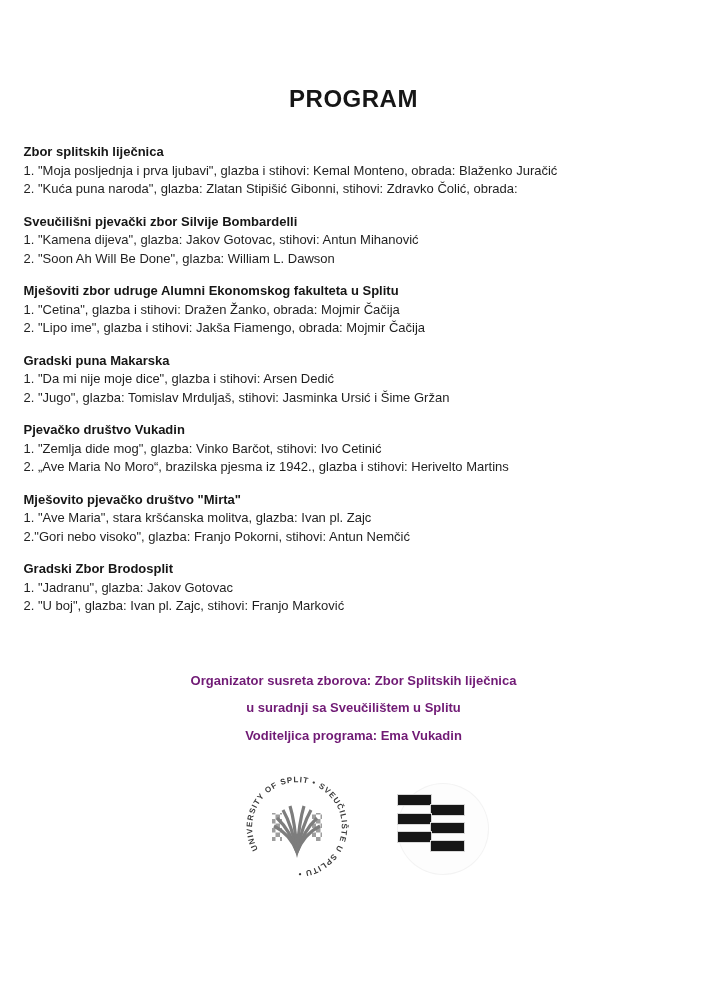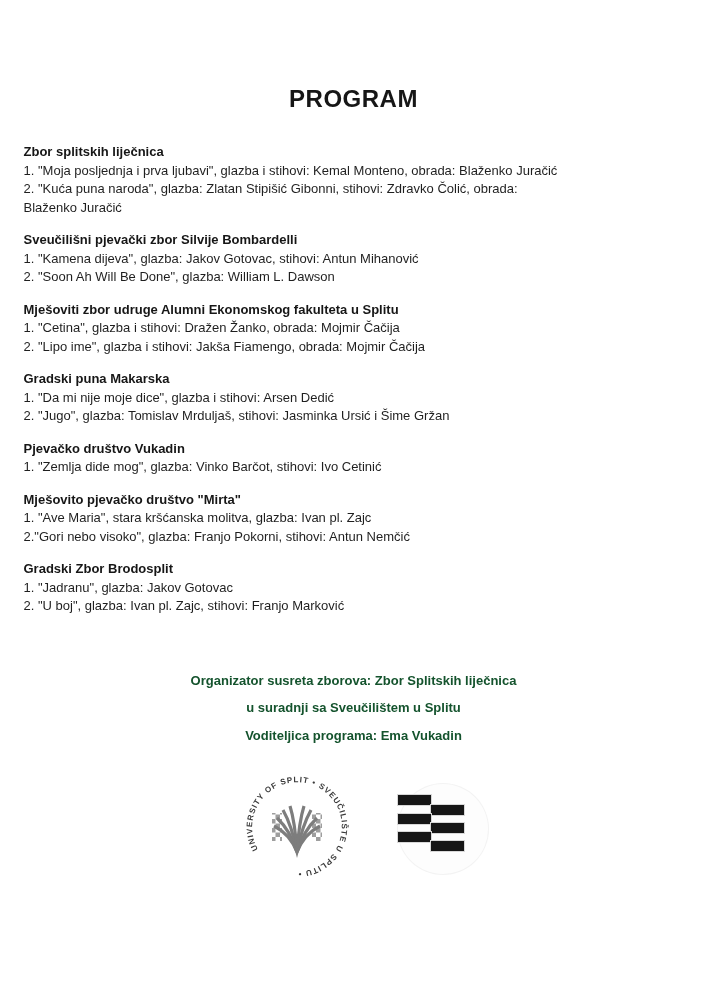--- a/index.html
+++ b/index.html
@@ -43,21 +43,21 @@
   }
   .doc-footer {
     margin-top: 56px;
     text-align: center;
   }
   .footer-line {
     margin: 0 0 9px 0;
     font-size: 13px;
     line-height: 18.5px;
     font-weight: bold;
-    color: #14532d;
+    color: #701a75;
   }
   .uni-logo { position: absolute; left: 244px; top: 774px; }
   .logo2-circle {
     position: absolute;
     left: 397px; top: 783px;
     width: 92px; height: 92px;
     border-radius: 50%;
     background: #fdfdfd;
     box-shadow: inset 0 0 0 1px #f3f3f3;
   }
@@ -80,21 +80,20 @@
 <div class="page">
 
   <h1 class="doc-title">PROGRAM</h1>
 
   <main class="program">
 
     <section class="choir-section">
       <h2 class="choir-name">Zbor splitskih liječnica</h2>
       <p class="song-line">1. "Moja posljednja i prva ljubavi", glazba i stihovi: Kemal Monteno, obrada: Blaženko Juračić</p>
       <p class="song-line">2. "Kuća puna naroda", glazba: Zlatan Stipišić Gibonni, stihovi: Zdravko Čolić, obrada:</p>
-      <p class="song-line">Blaženko Juračić</p>
     </section>
 
     <section class="choir-section">
       <h2 class="choir-name">Sveučilišni pjevački zbor Silvije Bombardelli</h2>
       <p class="song-line">1. "Kamena dijeva", glazba: Jakov Gotovac, stihovi: Antun Mihanović</p>
       <p class="song-line">2. "Soon Ah Will Be Done", glazba: William L. Dawson</p>
     </section>
 
     <section class="choir-section">
       <h2 class="choir-name">Mješoviti zbor udruge Alumni Ekonomskog fakulteta u Splitu</h2>
@@ -104,20 +103,21 @@
 
     <section class="choir-section">
       <h2 class="choir-name">Gradski puna Makarska</h2>
       <p class="song-line">1. "Da mi nije moje dice", glazba i stihovi: Arsen Dedić</p>
       <p class="song-line">2. "Jugo", glazba: Tomislav Mrduljaš, stihovi: Jasminka Ursić i Šime Gržan</p>
     </section>
 
     <section class="choir-section">
       <h2 class="choir-name">Pjevačko društvo Vukadin</h2>
       <p class="song-line">1. "Zemlja dide mog", glazba: Vinko Barčot, stihovi: Ivo Cetinić</p>
+      <p class="song-line">2. „Ave Maria No Moro“, brazilska pjesma iz 1942., glazba i stihovi: Herivelto Martins</p>
     </section>
 
     <section class="choir-section">
       <h2 class="choir-name">Mješovito pjevačko društvo "Mirta"</h2>
       <p class="song-line">1. "Ave Maria", stara kršćanska molitva, glazba: Ivan pl. Zajc</p>
       <p class="song-line">2."Gori nebo visoko", glazba: Franjo Pokorni, stihovi: Antun Nemčić</p>
     </section>
 
     <section class="choir-section">
       <h2 class="choir-name">Gradski Zbor Brodosplit</h2>

